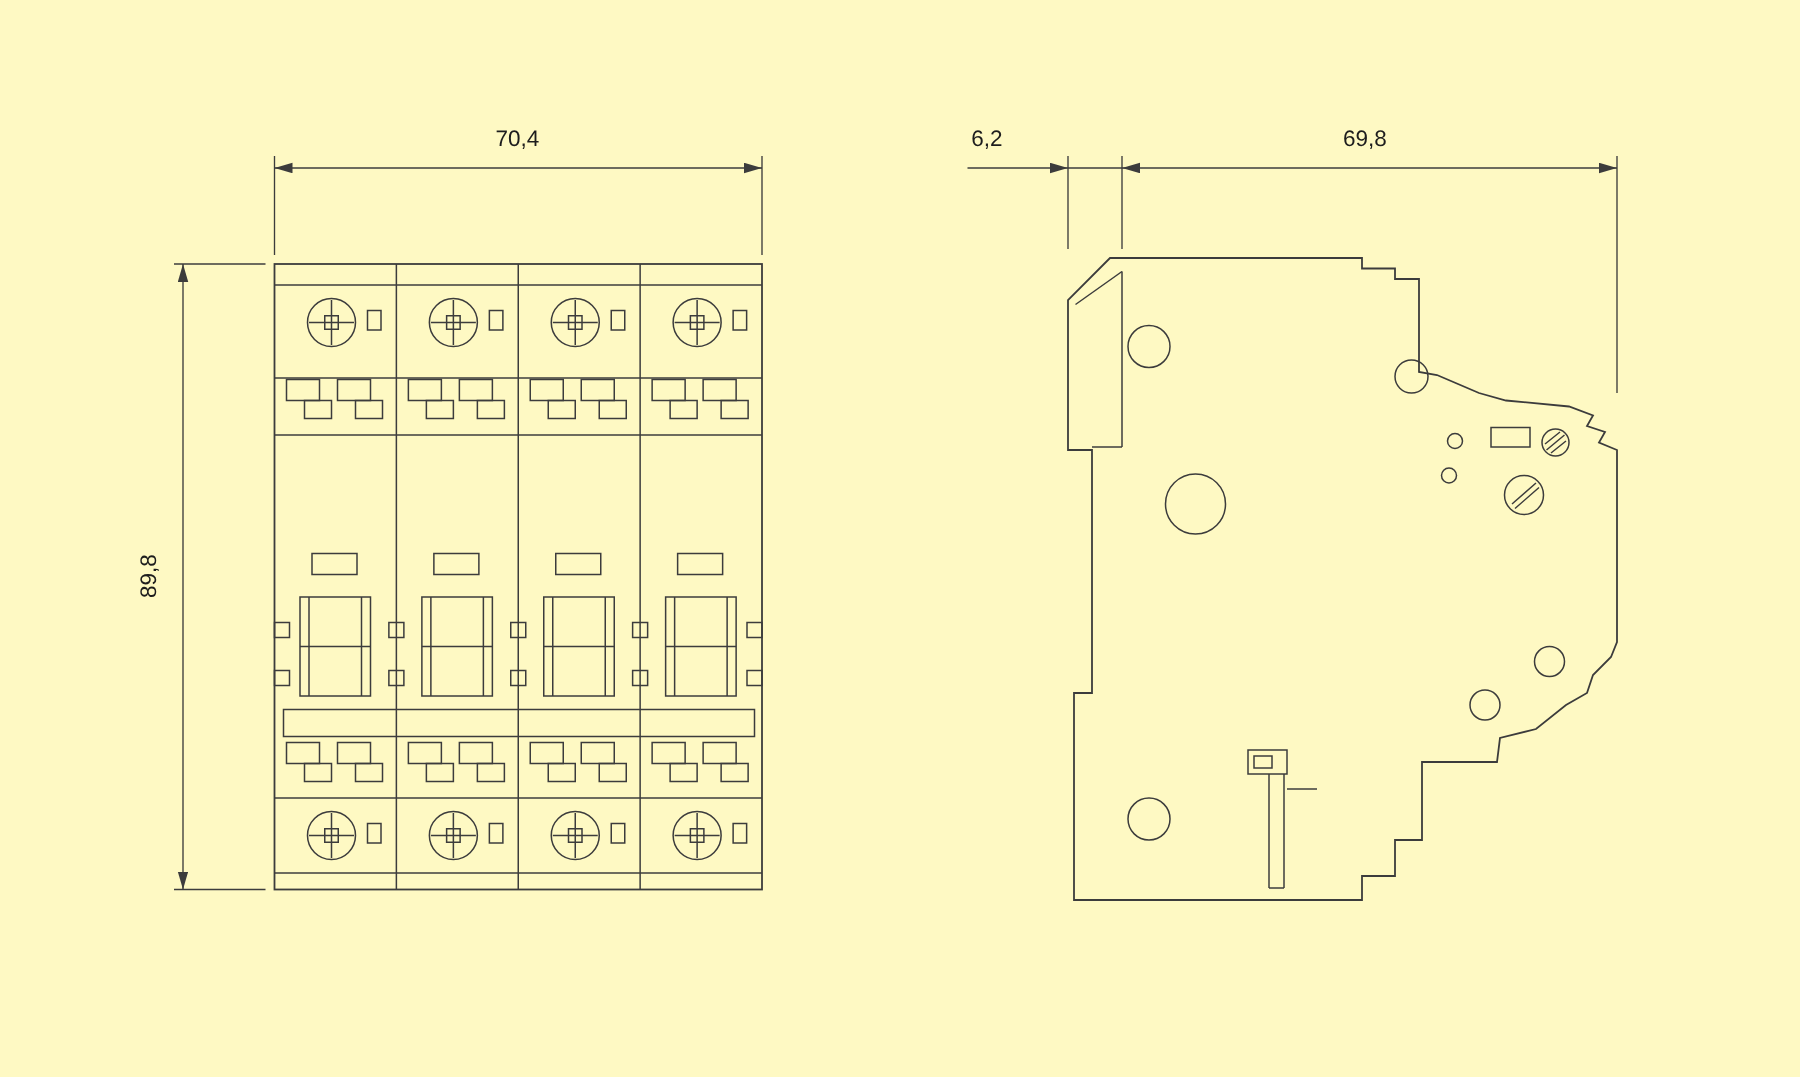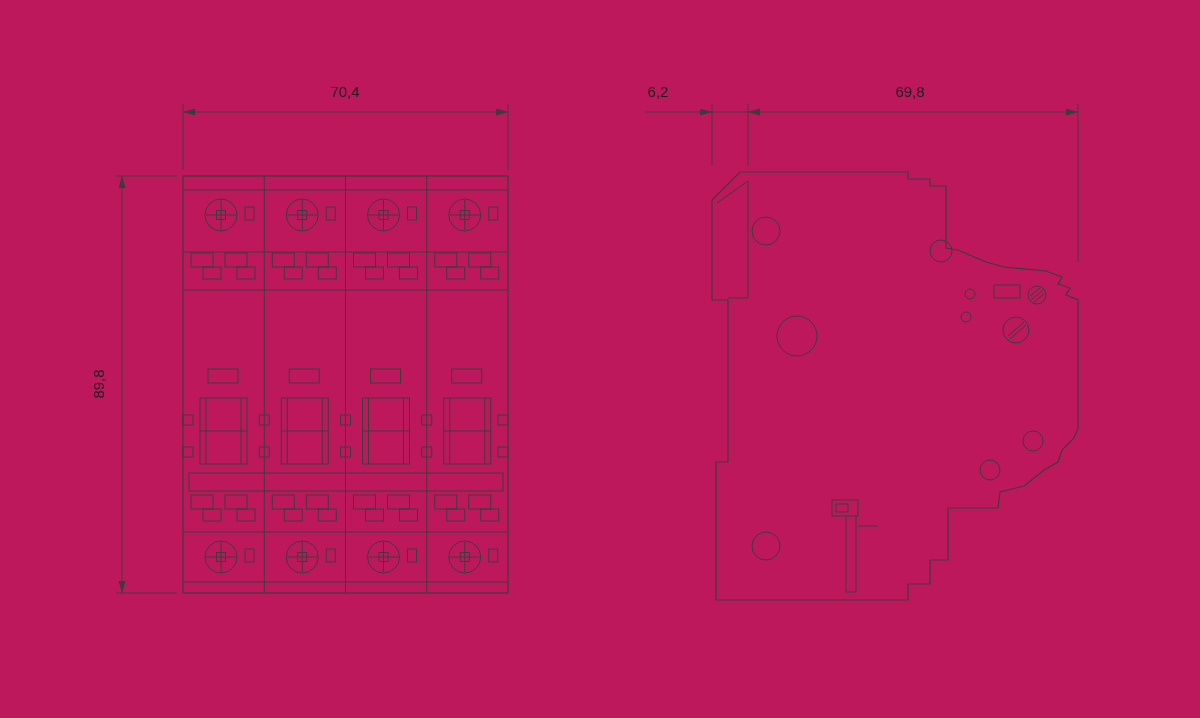--- a/index.html
+++ b/index.html
@@ -7,21 +7,21 @@
     padding: 0;
     background: #ffffff;
     width: 1200px;
     height: 718px;
     font-family: "Liberation Sans", sans-serif;
   }
   .canvas {
     position: relative;
     width: 1200px;
     height: 718px;
-    background: #be185d;
+    background: #fef9c3;
     overflow: hidden;
   }
   svg { display: block; }
   .ln   { fill: none; stroke: #3c3c3c; stroke-width: 1.2; stroke-linejoin: miter; }
   .ln2  { fill: none; stroke: #3c3c3c; stroke-width: 1;   }
   .dim  { fill: none; stroke: #3c3c3c; stroke-width: 0.9; }
   .arrw { fill: #3c3c3c; stroke: none; }
   .dimtext {
     font-family: "Liberation Sans", sans-serif;
     font-size: 15px;

